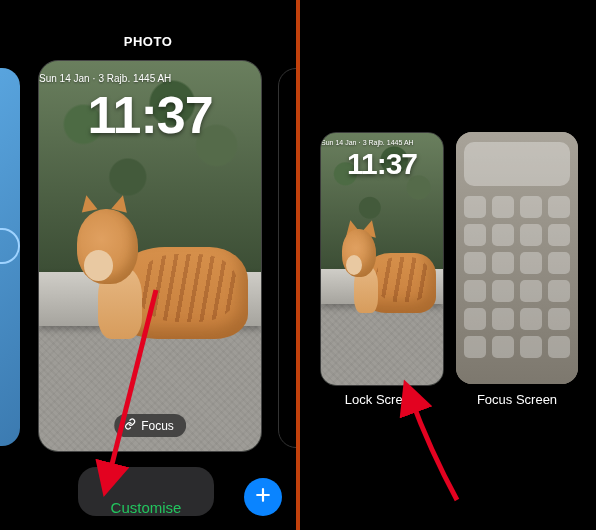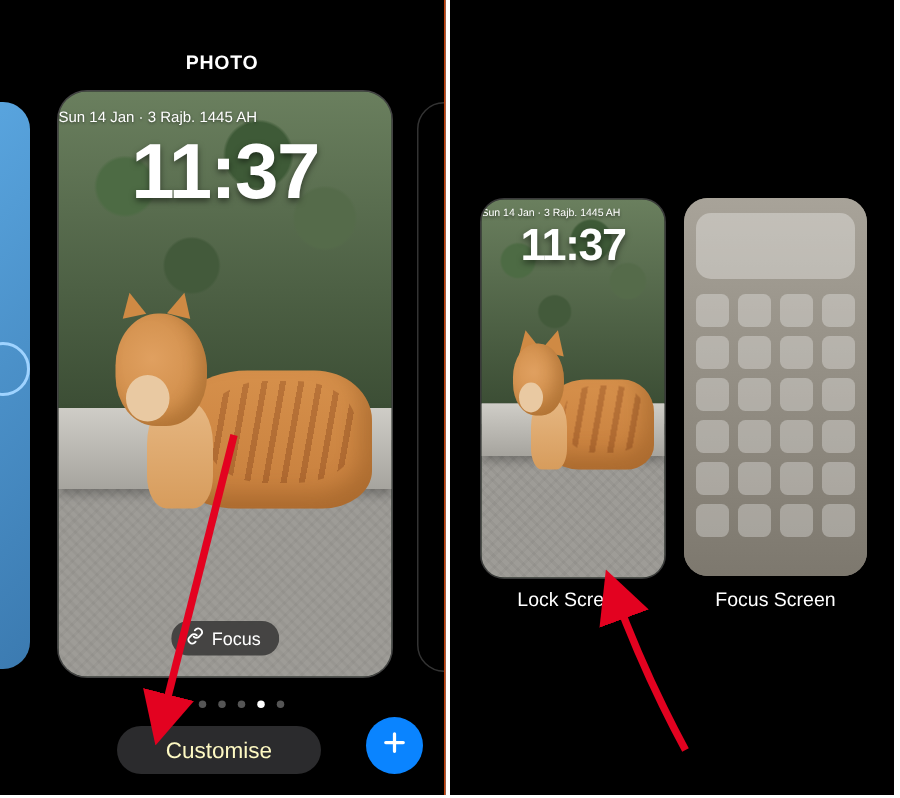--- a/index.html
+++ b/index.html
@@ -17,21 +17,21 @@
     height: 532px;
   }
   .panel {
     position: absolute;
     top: 0;
     width: 296px;
     height: 530px;
     background: #000;
     overflow: hidden;
   }
-  .panel.left  { left: 0; border-right: 1px solid #c2410c; }
+  .panel.left  { left: 0; border-right: 6px solid #c2410c; }
   .panel.right { left: 300px; }
 
   
   .title-small {
     color: #fff;
     font-size: 13px;
     font-weight: 600;
     letter-spacing: 0.5px;
   }
   .title-med {
@@ -215,26 +215,26 @@
     border-radius:50%;
     background:#555;
   }
   .dot.active { background:#fff; }
 
   .customise-btn {
     position:absolute;
     bottom:14px;
     left:78px;
     width:136px;
-    height:32px;
+    height:49px;
     border-radius:18px;
     background:#2b2b2d;
-    color:#fef9c3;
+    color:#22c55e;
     display:flex;
-    align-items:center;
+    align-items:flex-end;
     justify-content:center;
     font-size:15px;
     font-weight:500;
   }
   .plus-btn {
     position:absolute;
     bottom:14px;
     right:14px;
     width:38px; height:38px;
     border-radius:50%;

